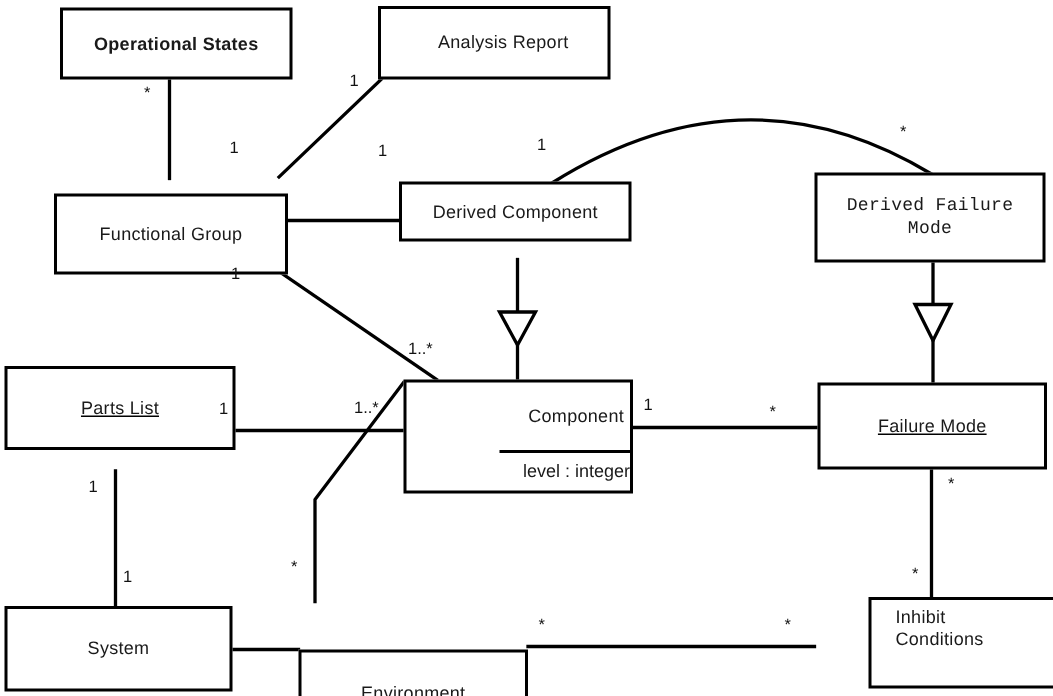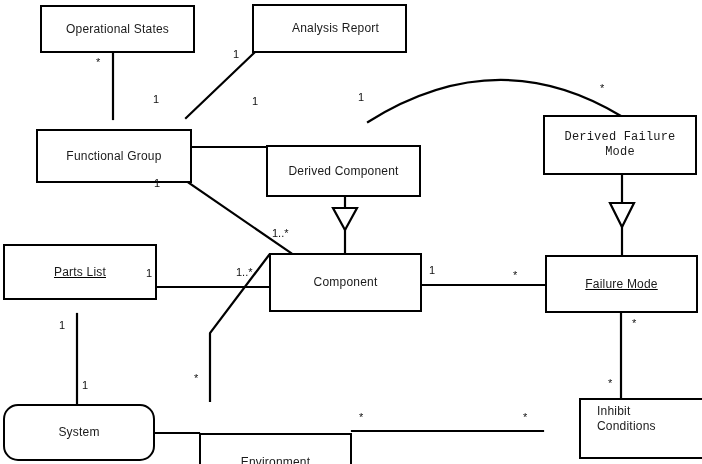--- a/index.html
+++ b/index.html
@@ -92,49 +92,50 @@
         <polyline points="345,173 345,208" fill="none"></polyline>
         <polygon points="333,208 357,208 345,230" fill="#ffffff"></polygon>
         <polyline points="345,230 345,253" fill="none"></polyline>
         <polyline points="622,175 622,203" fill="none"></polyline>
         <polygon points="610,203 634,203 622,227" fill="#ffffff"></polygon>
         <polyline points="622,227 622,255" fill="none"></polyline>
       </g>
   </svg>
 
   <div id="classes-layer">
-      <div class="uml-class" style="left: 40px; top: 5px; width: 155px; height: 48px;">
+      <div class="uml-class" style="left: 40px; top: 5px; width: 155px; height: 48px; font-weight: bold;">
         <div class="uml-name">Operational States</div>
       </div>
       <div class="uml-class" style="left: 252px; top: 4px; width: 155px; height: 49px; padding-left: 12px;">
         <div class="uml-name">Analysis Report</div>
       </div>
       <div class="uml-class" style="left: 36px; top: 129px; width: 156px; height: 54px;">
         <div class="uml-name">Functional Group</div>
       </div>
-      <div class="uml-class" style="left: 266px; top: 121px; width: 155px; height: 52px; margin-top: 24px;">
+      <div class="uml-class" style="left: 266px; top: 121px; width: 155px; height: 40px;">
         <div class="uml-name">Derived Component</div>
       </div>
       <div class="uml-class" style="left: 543px; top: 115px; width: 154px; height: 60px; font-family: Liberation Mono, monospace;">
         <div class="uml-name">Derived Failure Mode</div>
       </div>
       <div class="uml-class" style="left: 3px; top: 244px; width: 154px; height: 56px; text-decoration: underline;">
         <div class="uml-name">Parts List</div>
       </div>
-      <div class="uml-class" style="left: 269px; top: 253px; width: 153px; height: 59px;">
+      <div class="uml-class" style="left: 269px; top: 253px; width: 153px; height: 76px; align-items: flex-end;">
         <div class="uml-name">Component</div>
+        <div class="uml-attrs">level : integer</div>
       </div>
       <div class="uml-class" style="left: 545px; top: 255px; width: 153px; height: 58px; text-decoration: underline;">
         <div class="uml-name">Failure Mode</div>
       </div>
       <div class="uml-class" style="left: 543px; top: 398px; width: 125px; height: 61px; margin-left: 36px;">
         <div class="uml-name left-top">Inhibit
 Conditions</div>
       </div>
-      <div class="uml-class" style="left: 3px; top: 404px; width: 152px; height: 57px; border-radius: 15px;">
+      <div class="uml-class" style="left: 3px; top: 404px; width: 152px; height: 57px;">
         <div class="uml-name">System</div>
       </div>
       <div class="uml-class" style="left: 199px; top: 401px; width: 153px; height: 59px; margin-top: 32px;">
         <div class="uml-name">Environment</div>
       </div>
     </div>
   <div id="mult-layer">
       <span class="mult" style="left: 96px; top: 57px;">*</span>
       <span class="mult" style="left: 153px; top: 94px;">1</span>
       <span class="mult" style="left: 233px; top: 49px;">1</span>

